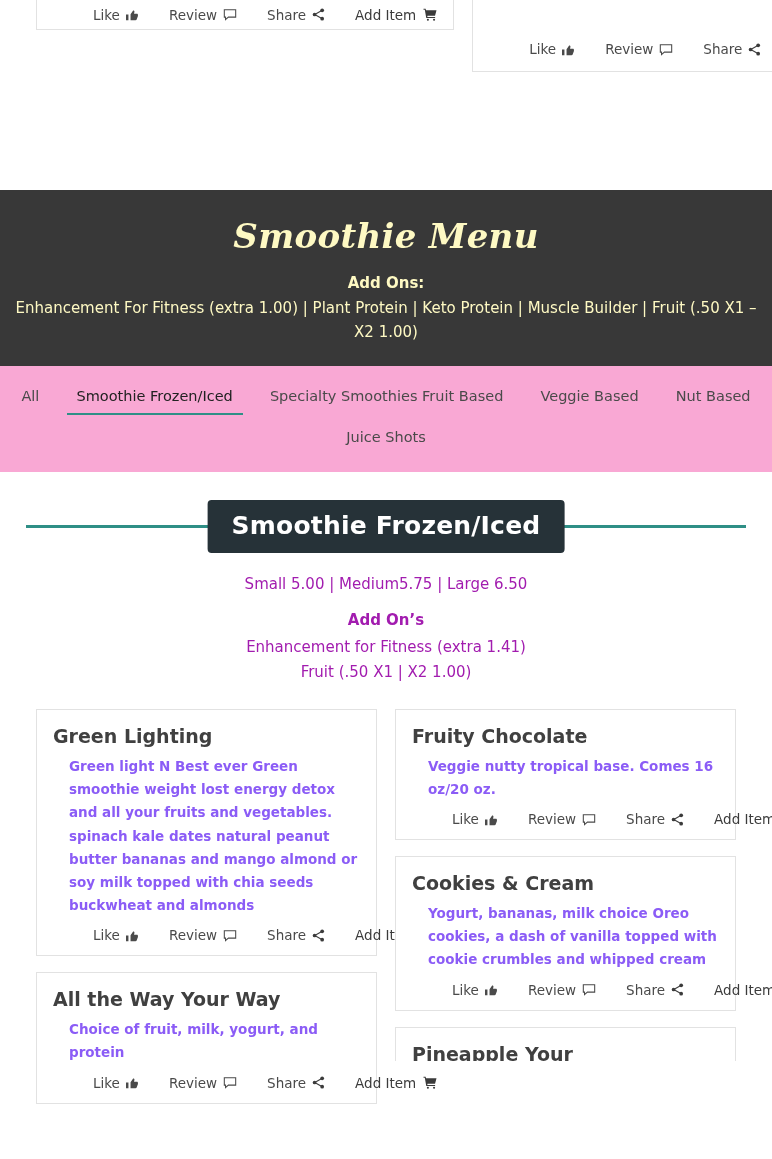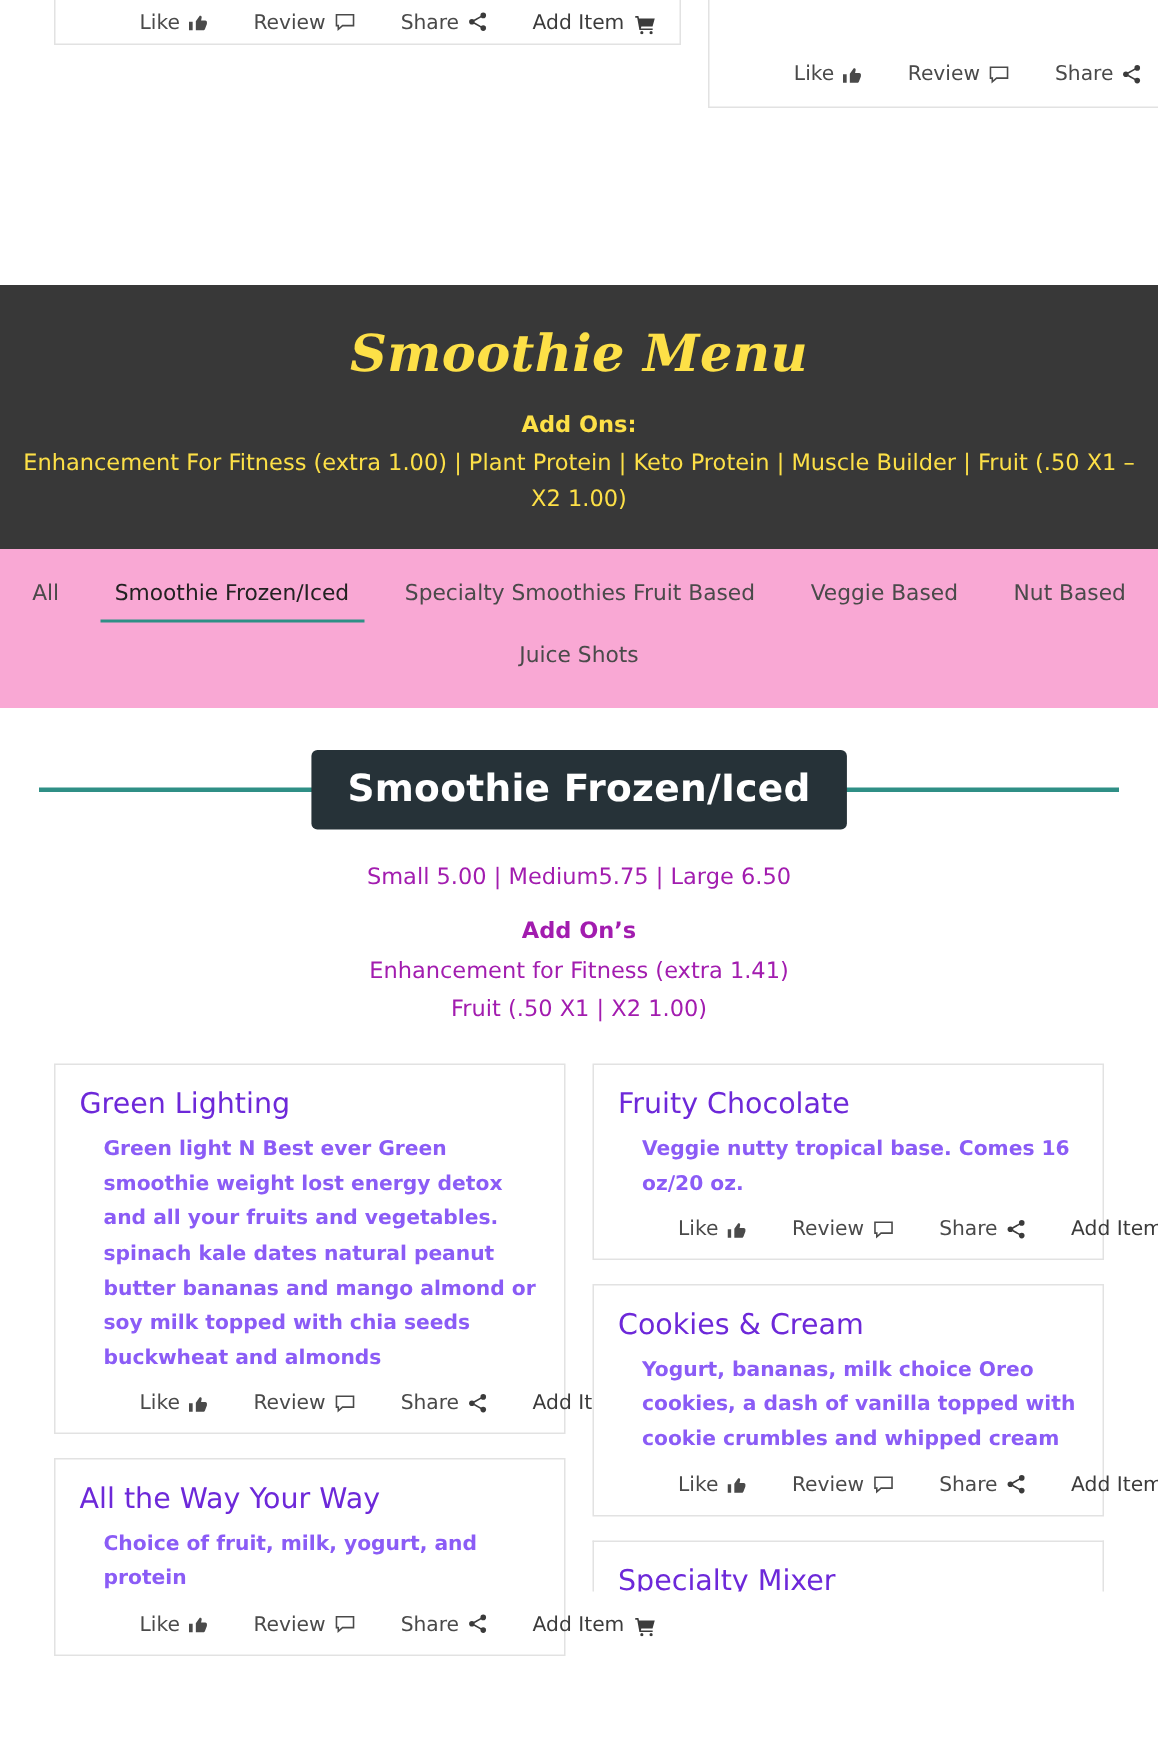--- a/index.html
+++ b/index.html
@@ -18,22 +18,22 @@
 
   
   .card {
     border: 1px solid #e2e2e2;
     background: #fff;
     padding: 14px 16px 12px 16px;
     margin-bottom: 16px;
   }
   .card-title {
     font-size: 19px;
-    color: #6d28d9;
-    font-weight: 400;
+    color: #404040;
+    font-weight: 700;
     margin: 0 0 6px 0;
     line-height: 1.3;
   }
   .card-desc {
     font-size: 13.5px;
     color: #8b5cf6;
     line-height: 1.72;
     margin: 0 0 10px 16px;
     font-weight: bold;
   }
@@ -50,21 +50,21 @@
     display: inline-flex;
     align-items: center;
     gap: 6px;
     cursor: pointer;
     white-space: nowrap;
   }
   .act svg { display: block; }
   .add-item {
     margin-left: auto;
     display: inline-flex;
-    align-items: flex-end;
+    align-items: center;
     gap: 7px;
     cursor: pointer;
     color: #3b3b3b;
     white-space: nowrap;
   }
 
   
   .top-region {
     display: flex;
     gap: 18px;
@@ -97,21 +97,21 @@
     font-size: 13.5px;
     color: #555;
     height: 4px;
     overflow: hidden;
     margin-bottom: 18px;
   }
 
   
   .banner {
     background: #383838;
-    color: #fde047;
+    color: #fef9c3;
     padding: 26px 14px 22px 14px;
     text-align: center;
   }
   .banner-title {
     font-family: "DejaVu Serif", "Liberation Serif", serif;
     font-style: italic;
     font-size: 34px;
     font-weight: 700;
     margin: 0 0 18px 0;
     letter-spacing: .3px;
@@ -447,17 +447,17 @@
         <span class="add-item">
           <span>Add Item</span>
           <svg width="14" height="13" viewBox="0 0 16 16">
               <path fill="#3b3b3b" d="M0 .9h2.6l.5 2H16l-1.8 6.6H5L4.6 11h9.7v1.3H3.4L1.6 2.2H0zM5.4 13.2a1.3 1.3 0 110 2.6 1.3 1.3 0 010-2.6zm7.6 0a1.3 1.3 0 110 2.6 1.3 1.3 0 010-2.6z"></path>
             </svg>
         </span>
       </div>
     </div>
 
     <div class="partial-card">
-      <h3 class="card-title">Specialty Mixer</h3>
+      <h3 class="card-title">Pineapple Your</h3>
     </div>
 
   </div>
 </div>
 
 </body></html>

